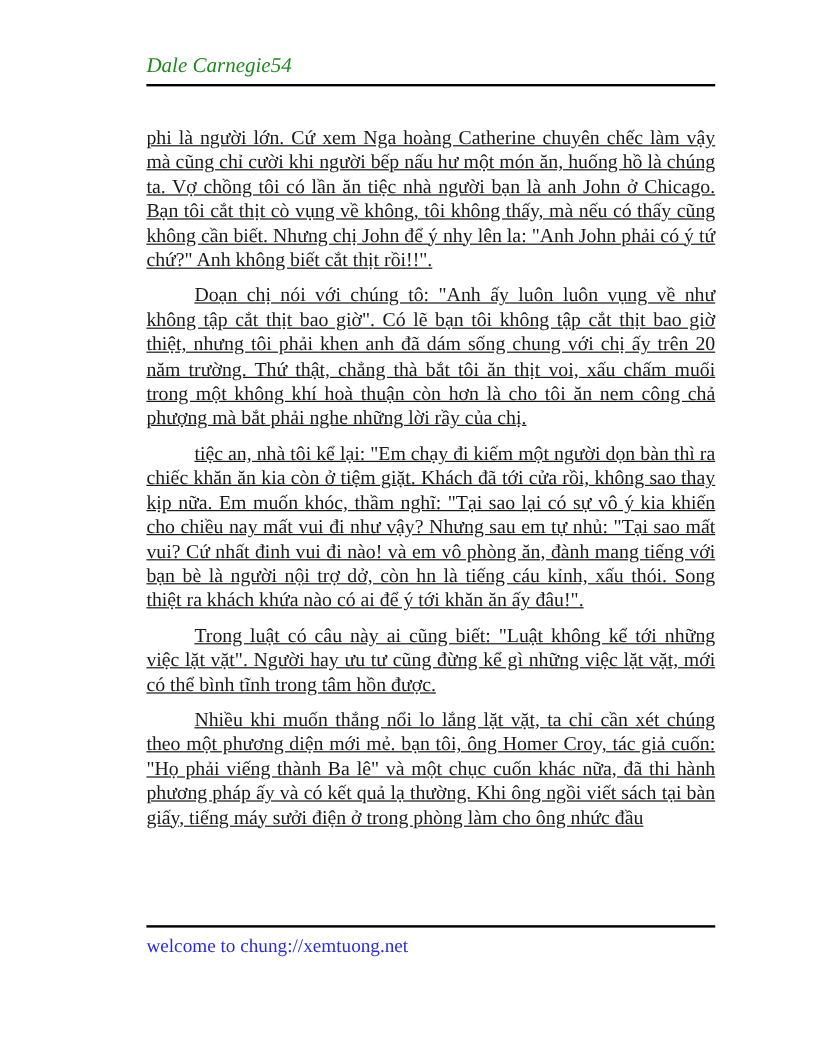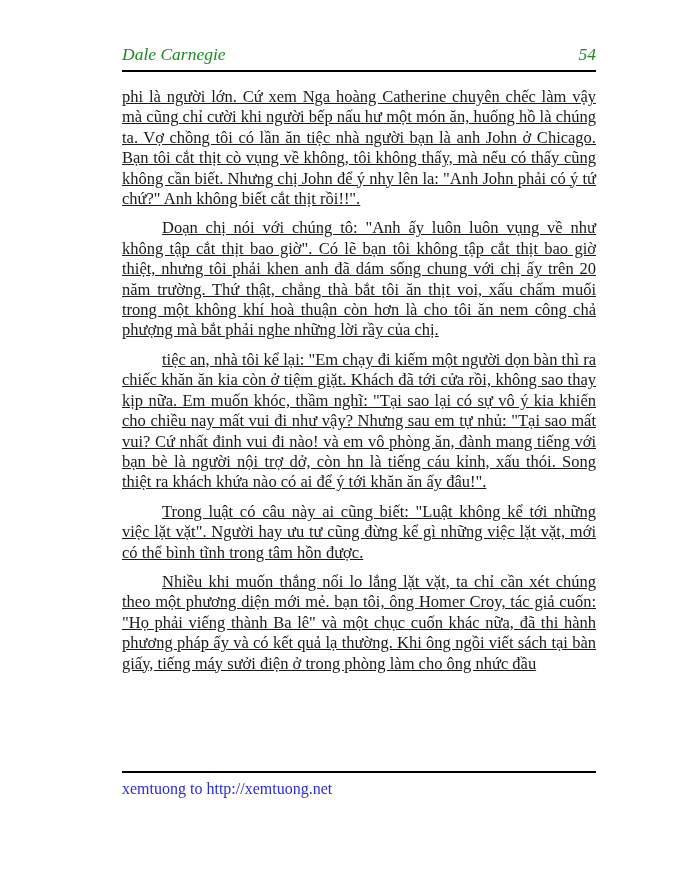--- a/index.html
+++ b/index.html
@@ -20,28 +20,27 @@
     overflow:hidden;
   }
   .content{
     position:absolute;
     left:122px;
     right:84px;
     top:44px;
   }
   .page-header{
     display:flex;
-    justify-content:space-between;
     align-items:baseline;
     font-style:italic;
     font-size:17.5px;
     color:var(--heading-green);
     border-bottom:2px solid var(--rule-black);
     padding-bottom:5px;
-    margin-bottom:15px;
+    margin-bottom:33px;
   }
   .doc-body p{
     font-size:16.5px;
     line-height:20.4px;
     text-align:justify;
     text-indent:40px;
     margin-bottom:9px;
     color:var(--body-text);
     text-decoration:underline;
   }
@@ -74,15 +73,15 @@
     </div>
     <div class="doc-body">
       <p class="continuation">phi là người lớn. Cứ xem Nga hoàng Catherine chuyên chếc làm vậy mà cũng chỉ cười khi người bếp nấu hư một món ăn, huống hồ là chúng ta. Vợ chồng tôi có lần ăn tiệc nhà người bạn là anh John ở Chicago. Bạn tôi cắt thịt cò vụng về không, tôi không thấy, mà nếu có thấy cũng không cần biết. Nhưng chị John để ý nhy lên la: "Anh John phải có ý tứ chứ?" Anh không biết cắt thịt rồi!!".</p>
       <p>Doạn chị nói với chúng tô: "Anh ấy luôn luôn vụng về như không tập cắt thịt bao giờ". Có lẽ bạn tôi không tập cắt thịt bao giờ thiệt, nhưng tôi phải khen anh đã dám sống chung với chị ấy trên 20 năm trường. Thứ thật, chẳng thà bắt tôi ăn thịt voi, xấu chấm muối trong một không khí hoà thuận còn hơn là cho tôi ăn nem công chả phượng mà bắt phải nghe những lời rầy của chị.</p>
       <p>tiệc an, nhà tôi kể lại: "Em chạy đi kiếm một người dọn bàn thì ra chiếc khăn ăn kia còn ở tiệm giặt. Khách đã tới cửa rồi, không sao thay kịp nữa. Em muốn khóc, thầm nghĩ: "Tại sao lại có sự vô ý kia khiến cho chiều nay mất vui đi như vậy? Nhưng sau em tự nhủ: "Tại sao mất vui? Cứ nhất đinh vui đi nào! và em vô phòng ăn, đành mang tiếng với bạn bè là người nội trợ dở, còn hn là tiếng cáu kỉnh, xấu thói. Song thiệt ra khách khứa nào có ai để ý tới khăn ăn ấy đâu!".</p>
       <p>Trong luật có câu này ai cũng biết: "Luật không kể tới những việc lặt vặt". Người hay ưu tư cũng đừng kể gì những việc lặt vặt, mới có thể bình tĩnh trong tâm hồn được.</p>
       <p>Nhiều khi muốn thắng nổi lo lắng lặt vặt, ta chỉ cần xét chúng theo một phương diện mới mẻ. bạn tôi, ông Homer Croy, tác giả cuốn: "Họ phải viếng thành Ba lê" và một chục cuốn khác nữa, đã thi hành phương pháp ấy và có kết quả lạ thường. Khi ông ngồi viết sách tại bàn giấy, tiếng máy sưởi điện ở trong phòng làm cho ông nhức đầu</p>
     </div>
   </div>
   <div class="page-footer">
-    <span class="footer-link">xemtuong to http://xemtuong.net</span>
+    <span class="footer-link">welcome to chung://xemtuong.net</span>
   </div>
 </div>
 
 </body></html>

